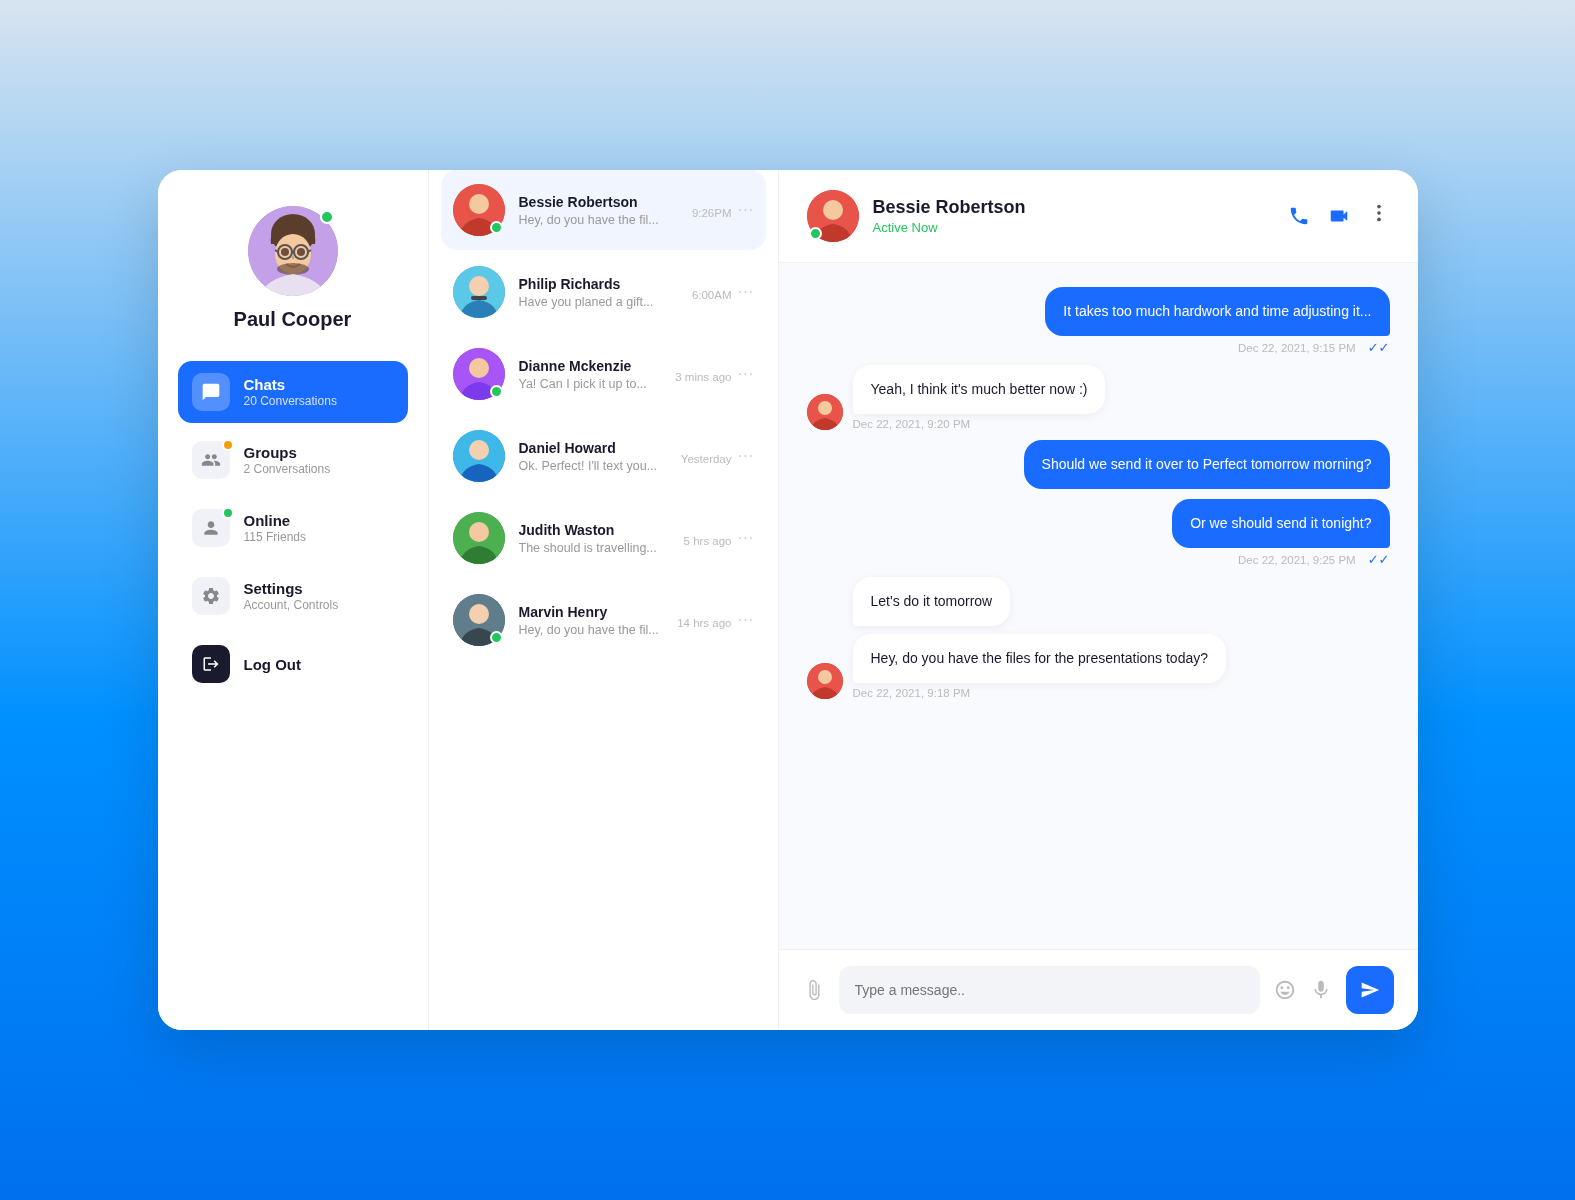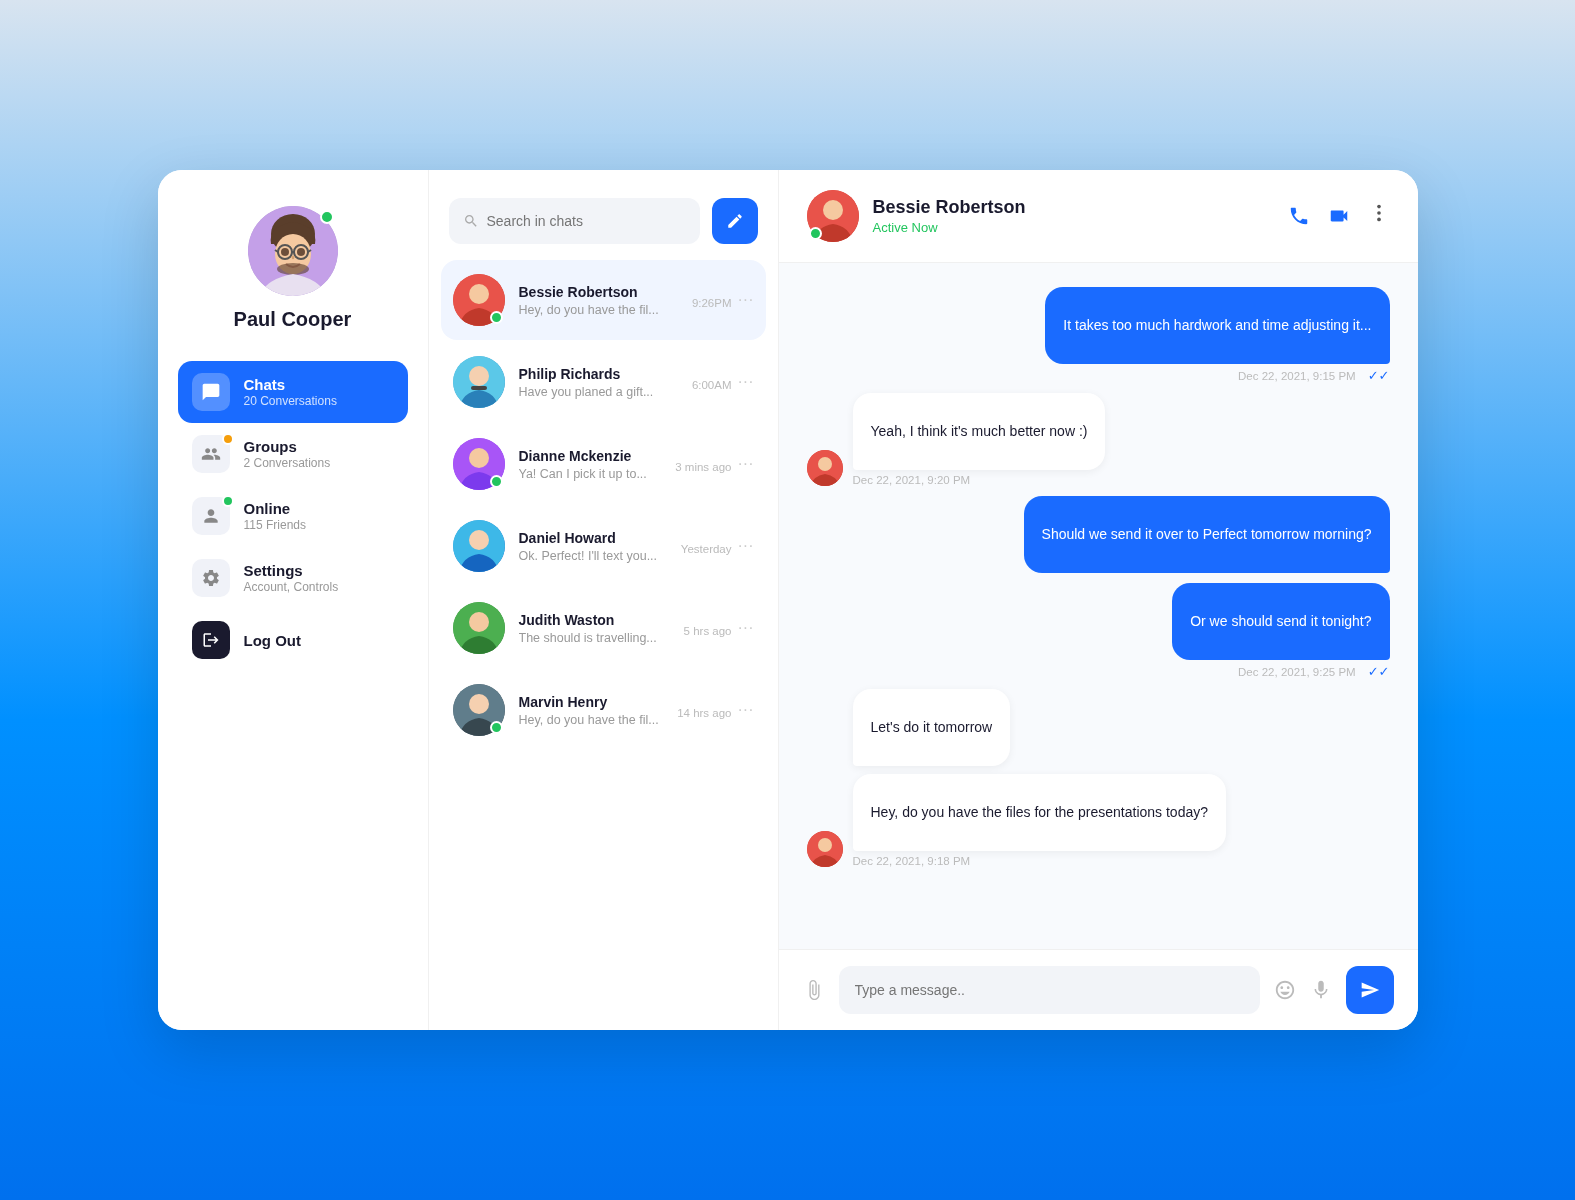--- a/index.html
+++ b/index.html
@@ -67,20 +67,21 @@
     }
     .profile-name {
       font-size: 20px;
       font-weight: 700;
       color: #1a1a2e;
     }
     .sidebar-nav {
       width: 100%;
       display: flex;
       flex-direction: column;
+      gap: 6px;
     }
     .nav-item {
       display: flex;
       align-items: center;
       padding: 12px 14px;
       border-radius: 14px;
       cursor: pointer;
       gap: 14px;
       position: relative;
     }
@@ -282,21 +283,21 @@
       height: 36px;
       border-radius: 50%;
       overflow: hidden;
       flex-shrink: 0;
       display: flex;
       align-items: center;
       justify-content: center;
     }
     .msg-bubble {
       max-width: 420px;
-      padding: 28px 18px;
+      padding: 14px 18px;
       border-radius: 18px;
       font-size: 14px;
       line-height: 1.5;
     }
     .msg-bubble.sent {
       background: #1a6bff;
       color: #fff;
       border-bottom-right-radius: 4px;
     }
     .msg-bubble.received {
@@ -476,33 +477,20 @@
           </svg>
         </div>
         <div class="nav-text">
           <span class="nav-label">Log Out</span>
         </div>
       </div>
     </nav>
   </div>
 
   <div class="chat-list-panel">
-    <div class="chat-list-header">
-      <div class="search-bar">
-        <svg class="search-icon-svg" width="16" height="16" viewBox="0 0 24 24" fill="#aaa">
-          <path d="M15.5 14h-.79l-.28-.27C15.41 12.59 16 11.11 16 9.5 16 5.91 13.09 3 9.5 3S3 5.91 3 9.5 5.91 16 9.5 16c1.61 0 3.09-.59 4.23-1.57l.27.28v.79l5 4.99L20.49 19l-4.99-5zm-6 0C7.01 14 5 11.99 5 9.5S7.01 5 9.5 5 14 7.01 14 9.5 11.99 14 9.5 14z"></path>
-        </svg>
-        <input class="search-input" type="text" placeholder="Search in chats" style="">
-      </div>
-      <div class="compose-btn">
-        <svg width="18" height="18" viewBox="0 0 24 24" fill="white">
-          <path d="M3 17.25V21h3.75L17.81 9.94l-3.75-3.75L3 17.25zM20.71 7.04c.39-.39.39-1.02 0-1.41l-2.34-2.34c-.39-.39-1.02-.39-1.41 0l-1.83 1.83 3.75 3.75 1.83-1.83z"></path>
-        </svg>
-      </div>
-    </div>
 
     <div class="chat-items">
 
       <div class="chat-item active">
         <div class="chat-avatar">
           <div class="chat-avatar-img av-bessie">
             <svg width="52" height="52" viewBox="0 0 52 52">
                 <circle cx="26" cy="26" r="26" fill="#e8534a"></circle>
                 <circle cx="26" cy="20" r="10" fill="#f5c9a0"></circle>
                 <path d="M6,52 Q10,36 26,34 Q42,36 46,52 Z" fill="#c0392b"></path>

